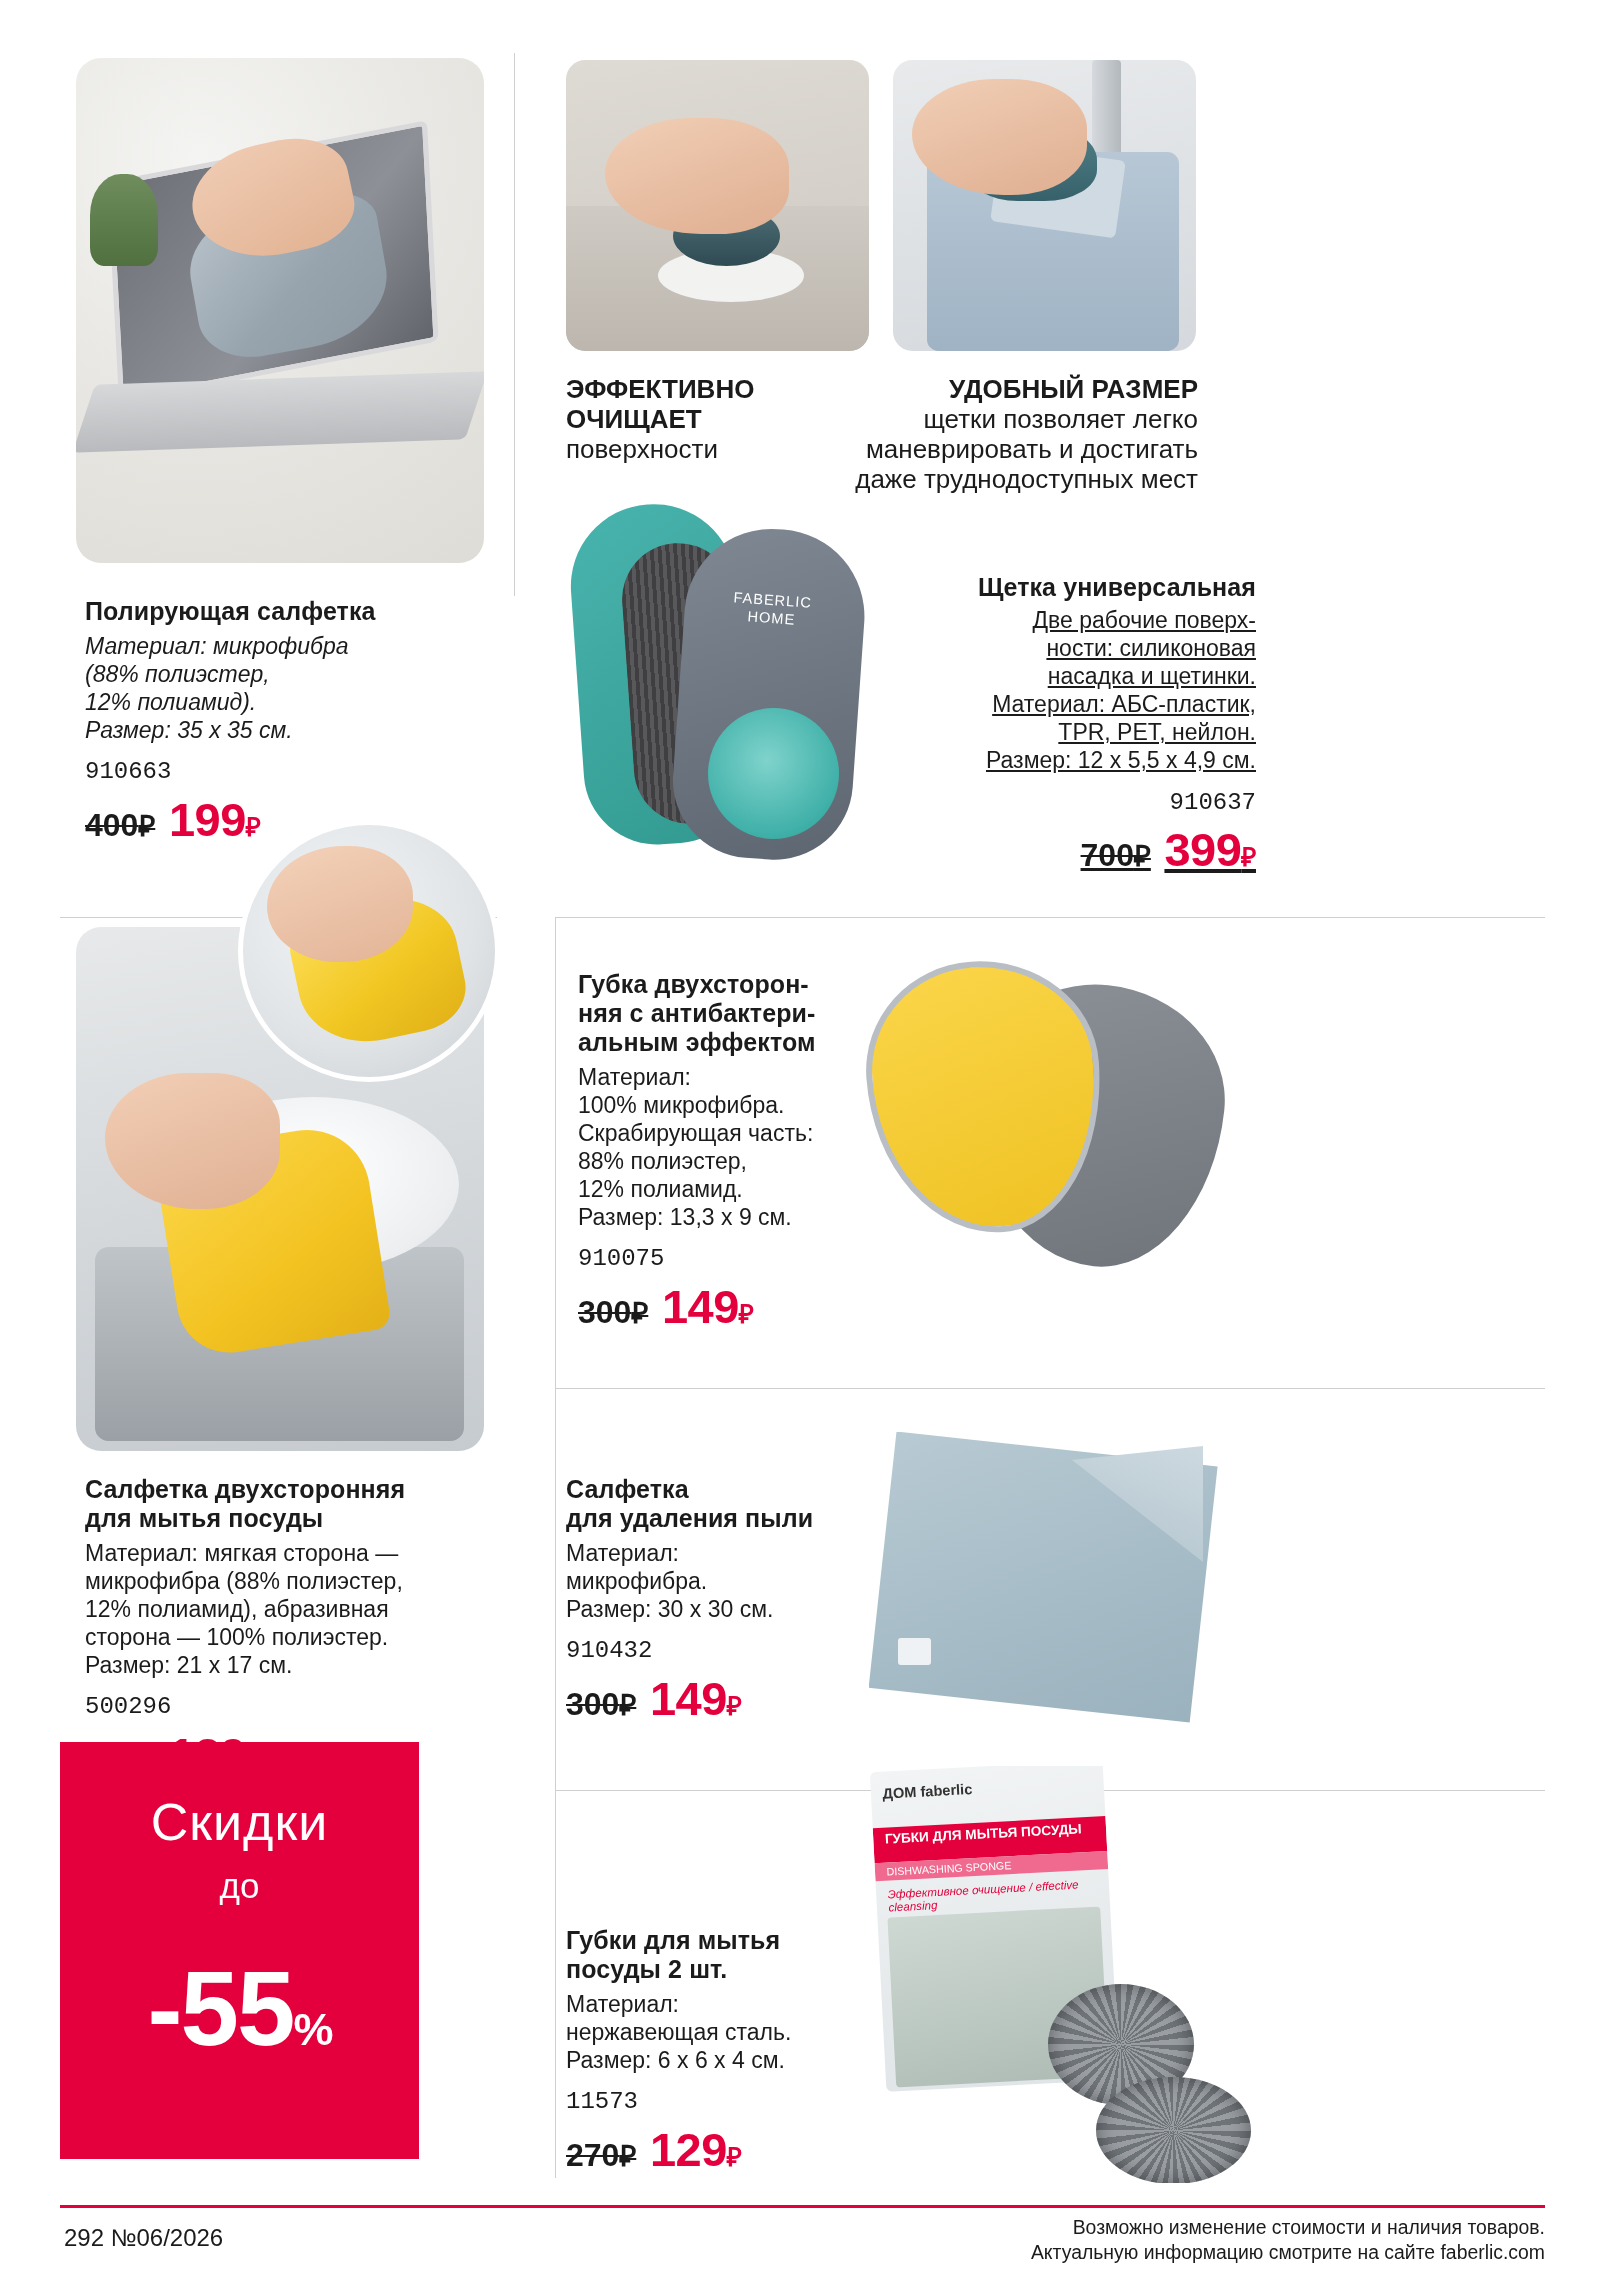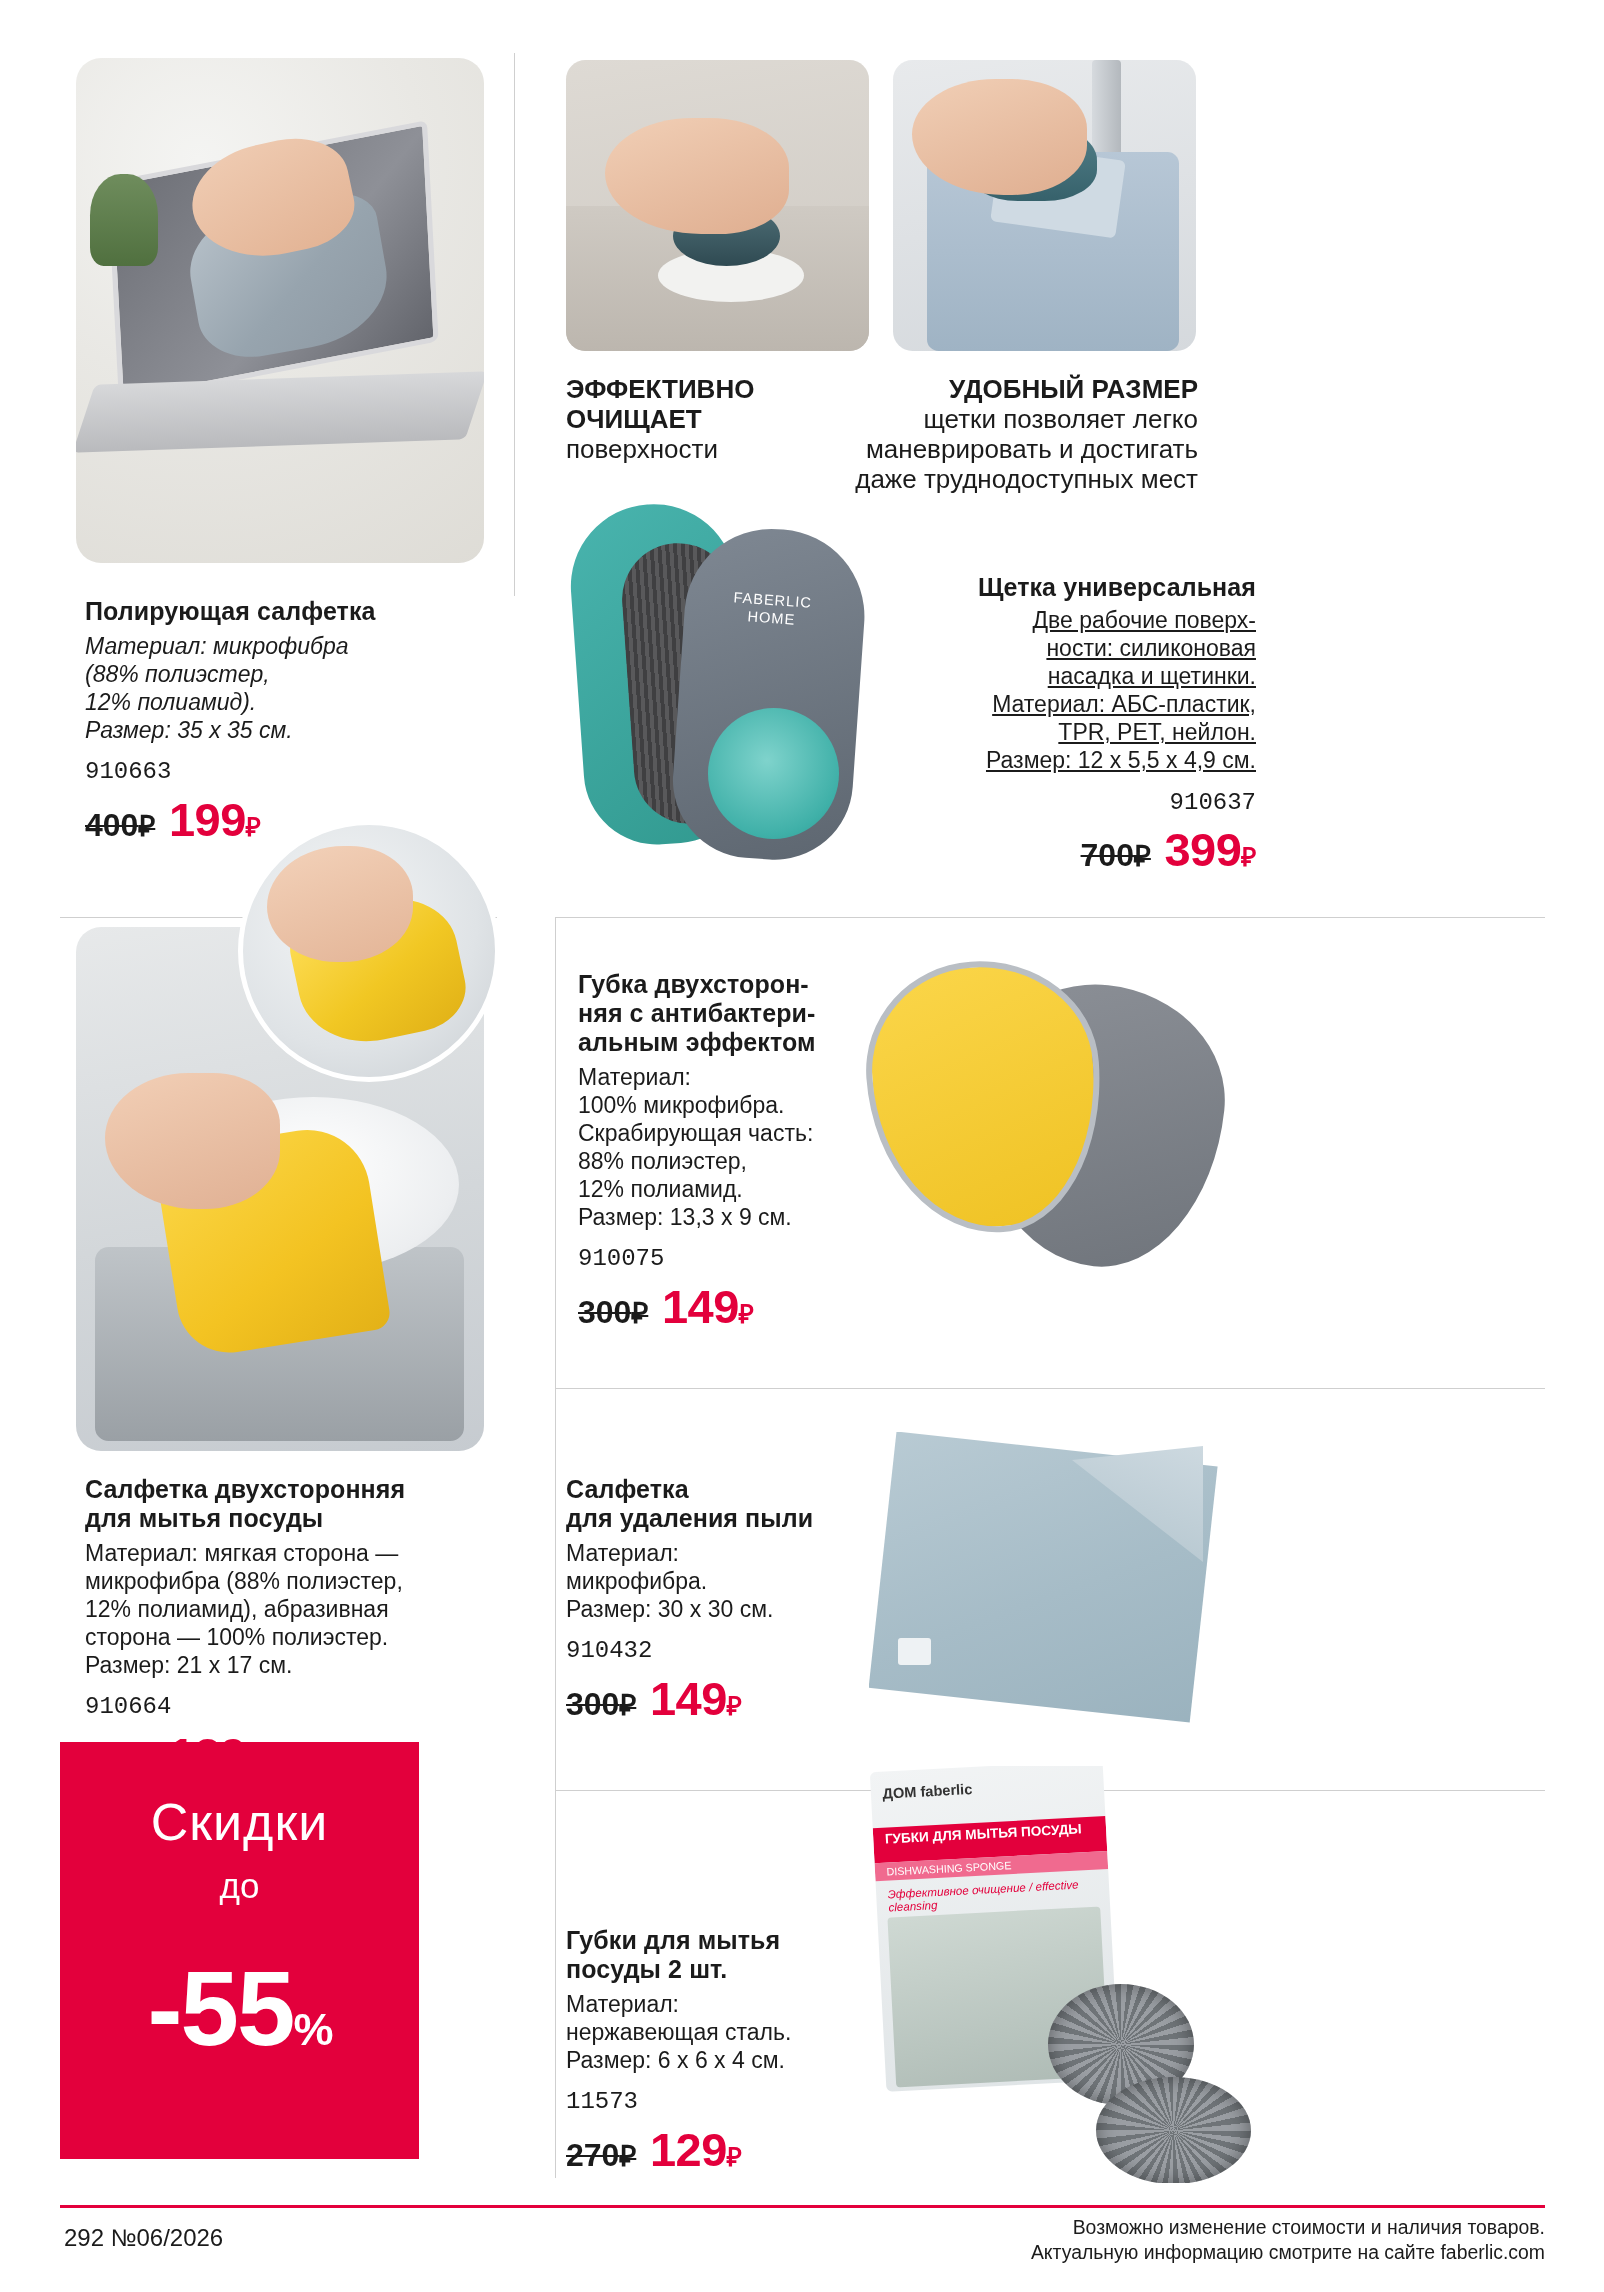--- a/index.html
+++ b/index.html
@@ -470,21 +470,21 @@
 
   <div class="abs" style="left:907px; top:573px; width:349px; text-align:right;">
     <div class="title">Щетка универсальная</div>
     <div class="desc" style="white-space:pre-line; margin-top:4px;text-decoration:underline;">Две рабочие поверх-
 ности: силиконовая
 насадка и щетинки.
 Материал: АБС-пластик,
 TPR, PET, нейлон.
 Размер: 12 х 5,5 х 4,9 см.</div>
     <div class="code">910637</div>
-    <div class="price-row" style="justify-content:flex-end;">
+    <div class="price-row" style="justify-content:flex-end;text-decoration:underline;">
       <span class="old-price"><span>700</span><span class="rub">₽</span></span>
       <span class="new-price"><span>399</span><span class="rub">₽</span></span>
     </div>
   </div>
 
   <div class="abs" style="left:578px; top:970px; width:291px;">
     <div class="title" style="white-space:pre-line">Губка двухсторон-
 няя с антибактери-
 альным эффектом</div>
     <div class="desc" style="white-space:pre-line; margin-top:5.8px;">Материал:
@@ -501,21 +501,21 @@
   </div>
 
   <div class="abs" style="left:85px; top:1475px; width:408px;">
     <div class="title" style="white-space:pre-line">Салфетка двухсторонняя
 для мытья посуды</div>
     <div class="desc" style="white-space:pre-line; margin-top:5.8px;">Материал: мягкая сторона —
 микрофибра (88% полиэстер,
 12% полиамид), абразивная
 сторона — 100% полиэстер.
 Размер: 21 х 17 см.</div>
-    <div class="code">910664</div>
+    <div class="code">500296</div>
     <div class="price-row">
       <span class="old-price"><span>270</span><span class="rub">₽</span></span>
       <span class="new-price"><span>129</span><span class="rub">₽</span></span>
     </div>
   </div>
 
   <div class="abs" style="left:566px; top:1475px; width:291px;">
     <div class="title" style="white-space:pre-line">Салфетка
 для удаления пыли</div>
     <div class="desc" style="white-space:pre-line; margin-top:5.8px;">Материал:

